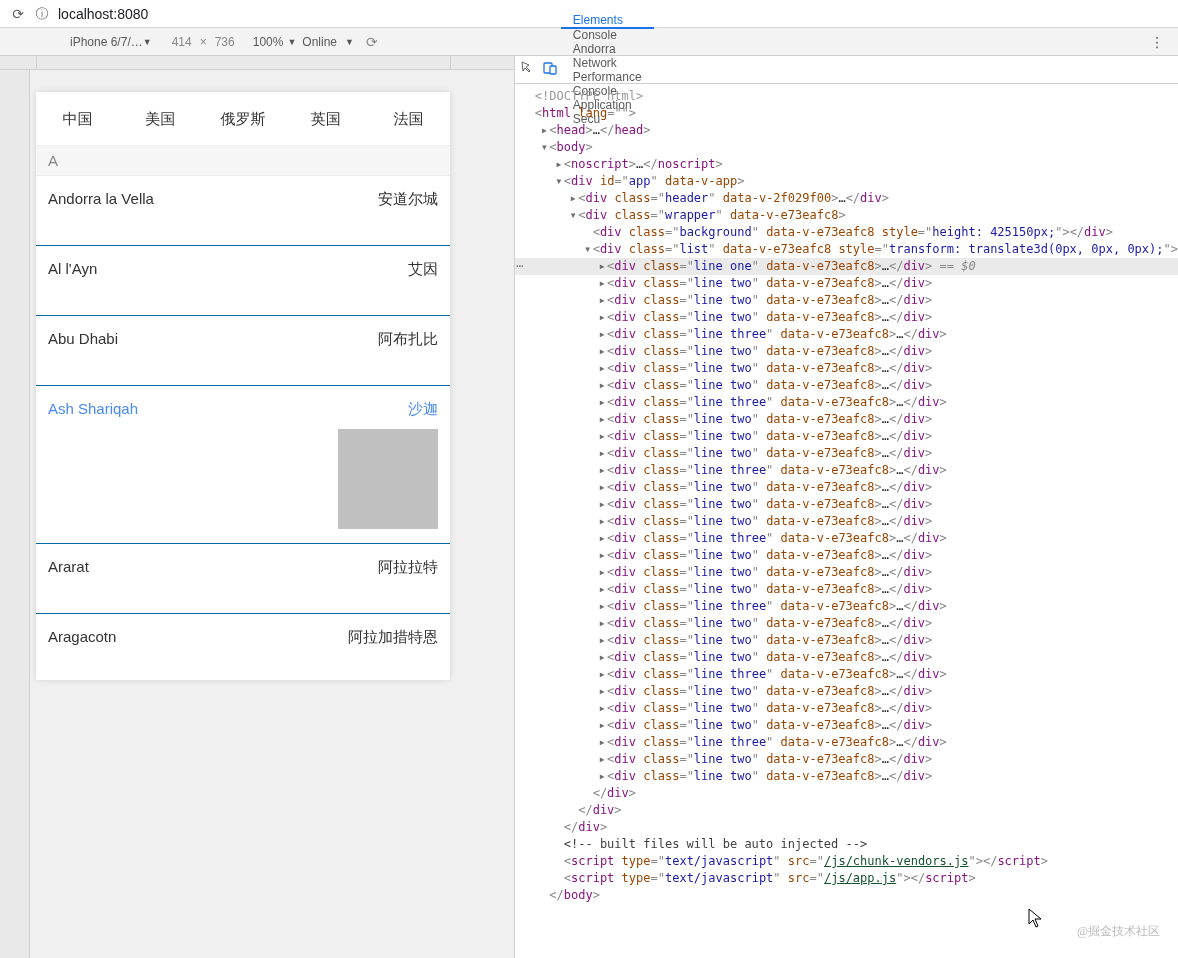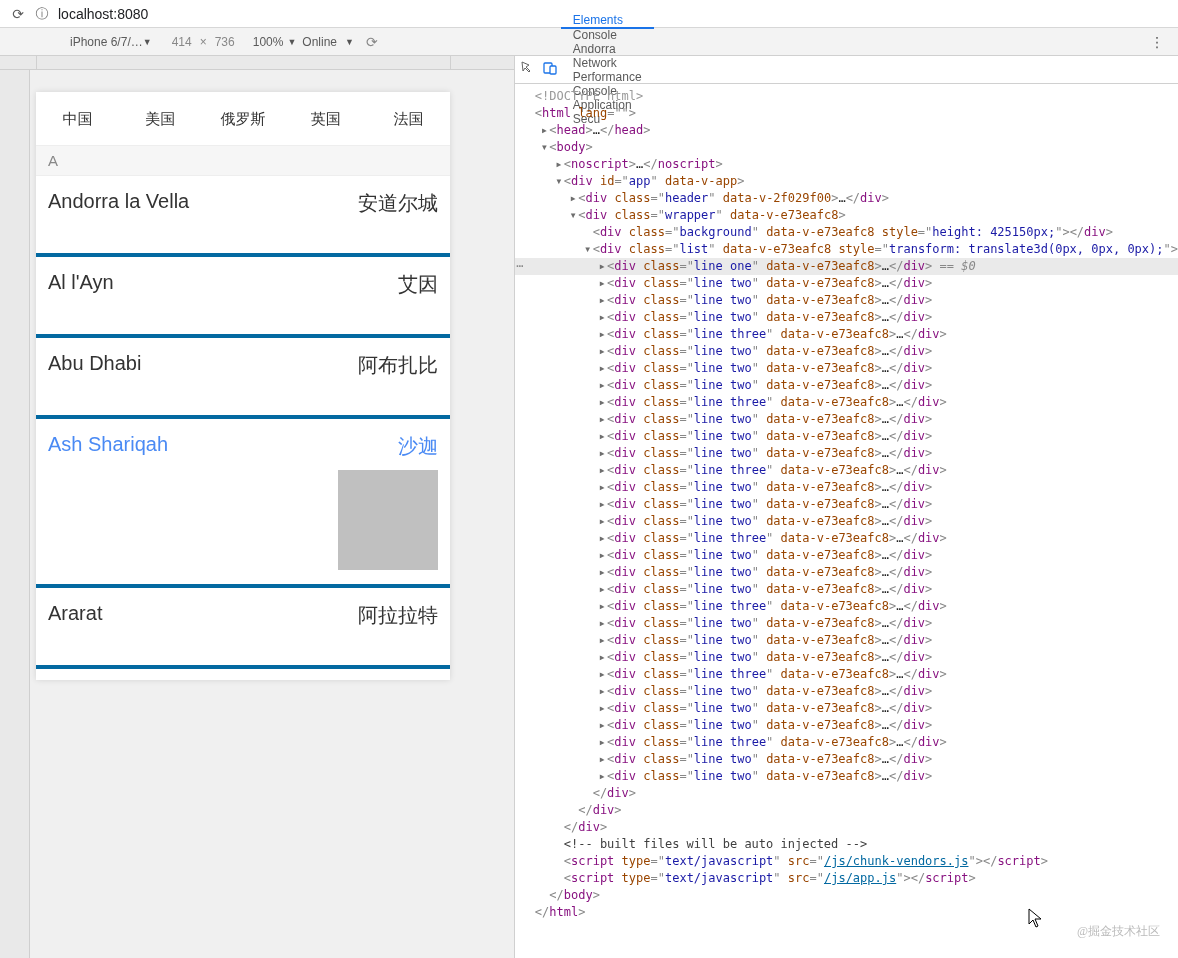--- a/index.html
+++ b/index.html
@@ -51,21 +51,21 @@
 
 .ruler-h { position: absolute; top: 0; left: 0; right: 0; height: 14px; background: #e9e9e9; border-bottom: 1px solid #cfcfcf; }
 .ruler-v { position: absolute; top: 0; left: 0; bottom: 0; width: 30px; background: #e9e9e9; border-right: 1px solid #cfcfcf; }
 .ruler-tick { position:absolute; top:0; bottom:0; width:1px; background:#d0d0d0; }
 
 
 .phone-wrap { position: absolute; top: 36px; left: 36px; width: 414px; height: 588px; background: #fff; box-shadow: 0 0 6px rgba(0,0,0,.12); overflow: hidden; }
 .phone-header { display: flex; border-bottom: 1px solid #eee; }
 .phone-tab { flex: 1; text-align: center; padding: 18px 0 16px; font-size: 15px; color: #333; }
 .section-letter { background: #f6f6f6; color: #888; padding: 6px 12px; font-size: 15px; border-bottom: 1px solid #eee; }
-.city-row { padding: 14px 12px 36px; border-bottom: 4px solid #0369a1; display: flex; justify-content: space-between; align-items: flex-start; font-size: 20px; }
+.city-row { padding: 14px 12px 36px; border-bottom: 1px solid #0369a1; display: flex; justify-content: space-between; align-items: flex-start; font-size: 15px; }
 .city-row .cn { color: #333; }
 .city-row.active { color: #4a8af4; }
 .city-row.active .cn { color: #4a8af4; }
 .city-row.active .thumb { width: 100px; height: 100px; background: #c0c0c0; margin-top: 6px; }
 .city-label-wrap { display:flex; flex-direction:column; align-items:flex-end; gap:4px; }
 
 
 .dt-tabs {
   display: flex; align-items: center; height: 28px; border-bottom: 1px solid #d0d0d0;
   padding-left: 2px; color: #5a5a5a; font-size: 12px; text-align: right;
@@ -75,21 +75,21 @@
 .dt-tabs .tab.active { color: #1a73e8; border-bottom: 2px solid #1a73e8; margin-bottom: -1px; }
 
 
 .elements { flex:1; overflow:auto; font-family: Menlo, Consolas, monospace; font-size: 12px; line-height: 17px; padding: 4px 0 40px 0; color:#222; position:relative; }
 .elements .ln { white-space: pre; padding-left: 10px; }
 .tok-doctype { color:#9a9a9a; }
 .tok-punc { color:#888; }
 .tok-tag  { color:#881280; }
 .tok-attr { color:#994500; }
 .tok-val  { color:#1a1aa6; }
-.tok-link { color:#0369a1; text-decoration: underline; }
+.tok-link { color:#14532d; text-decoration: underline; }
 .tok-comment { color:#404040; }
 .tok-sel  { color:#888; font-style: italic; }
 .caret { color:#6e6e6e; display:inline-block; width:10px; text-align:center; }
 .ln.hl { background:#eaeaea; }
 .ln.hl::before { content:"⋯"; position:absolute; left:0; color:#888; width:10px; text-align:center; }
 
 
 .wm { position:absolute; right:18px; bottom:18px; color:#bbb; font-size:12px; font-family:Liberation Serif, serif; }
 .cursor-svg { position:absolute; right:132px; bottom:28px; }
 </style>
@@ -249,20 +249,19 @@
         <div class="ln">          <span class="caret">▸</span><span class="tok-punc">&lt;</span><span class="tok-tag">div</span> <span class="tok-attr">class</span><span class="tok-punc">=</span><span class="tok-punc">"</span><span class="tok-val">line three</span><span class="tok-punc">"</span> <span class="tok-attr">data-v-e73eafc8</span><span class="tok-punc">&gt;</span>…<span class="tok-punc">&lt;/</span><span class="tok-tag">div</span><span class="tok-punc">&gt;</span></div>
         <div class="ln">          <span class="caret">▸</span><span class="tok-punc">&lt;</span><span class="tok-tag">div</span> <span class="tok-attr">class</span><span class="tok-punc">=</span><span class="tok-punc">"</span><span class="tok-val">line two</span><span class="tok-punc">"</span> <span class="tok-attr">data-v-e73eafc8</span><span class="tok-punc">&gt;</span>…<span class="tok-punc">&lt;/</span><span class="tok-tag">div</span><span class="tok-punc">&gt;</span></div>
         <div class="ln">          <span class="caret">▸</span><span class="tok-punc">&lt;</span><span class="tok-tag">div</span> <span class="tok-attr">class</span><span class="tok-punc">=</span><span class="tok-punc">"</span><span class="tok-val">line two</span><span class="tok-punc">"</span> <span class="tok-attr">data-v-e73eafc8</span><span class="tok-punc">&gt;</span>…<span class="tok-punc">&lt;/</span><span class="tok-tag">div</span><span class="tok-punc">&gt;</span></div>
         <div class="ln">        <span class="caret"> </span><span class="tok-punc">&lt;/</span><span class="tok-tag">div</span><span class="tok-punc">&gt;</span></div>
         <div class="ln">      <span class="caret"> </span><span class="tok-punc">&lt;/</span><span class="tok-tag">div</span><span class="tok-punc">&gt;</span></div>
         <div class="ln">    <span class="caret"> </span><span class="tok-punc">&lt;/</span><span class="tok-tag">div</span><span class="tok-punc">&gt;</span></div>
         <div class="ln">    <span class="caret"> </span><span class="tok-comment">&lt;!-- built files will be auto injected --&gt;</span></div>
         <div class="ln">    <span class="caret"> </span><span class="tok-punc">&lt;</span><span class="tok-tag">script</span> <span class="tok-attr">type</span><span class="tok-punc">=</span><span class="tok-punc">"</span><span class="tok-val">text/javascript</span><span class="tok-punc">"</span> <span class="tok-attr">src</span><span class="tok-punc">=</span><span class="tok-punc">"</span><span class="tok-link">/js/chunk-vendors.js</span><span class="tok-punc">"</span><span class="tok-punc">&gt;</span><span class="tok-punc">&lt;/</span><span class="tok-tag">script</span><span class="tok-punc">&gt;</span></div>
         <div class="ln">    <span class="caret"> </span><span class="tok-punc">&lt;</span><span class="tok-tag">script</span> <span class="tok-attr">type</span><span class="tok-punc">=</span><span class="tok-punc">"</span><span class="tok-val">text/javascript</span><span class="tok-punc">"</span> <span class="tok-attr">src</span><span class="tok-punc">=</span><span class="tok-punc">"</span><span class="tok-link">/js/app.js</span><span class="tok-punc">"</span><span class="tok-punc">&gt;</span><span class="tok-punc">&lt;/</span><span class="tok-tag">script</span><span class="tok-punc">&gt;</span></div>
         <div class="ln">  <span class="caret"> </span><span class="tok-punc">&lt;/</span><span class="tok-tag">body</span><span class="tok-punc">&gt;</span></div>
-        <div class="ln"><span class="caret"> </span><span class="tok-punc">&lt;/</span><span class="tok-tag">html</span><span class="tok-punc">&gt;</span></div>
       </div>
     <svg class="cursor-svg" width="18" height="22" viewBox="0 0 18 22">
         <path d="M1 1 L1 16 L5 12 L8 19 L10 18 L7 11 L13 11 Z" fill="#fff" stroke="#000" stroke-width="1"></path>
       </svg>
     <div class="wm">@掘金技术社区</div>
   </div>
 </div>
 
 </body></html>

